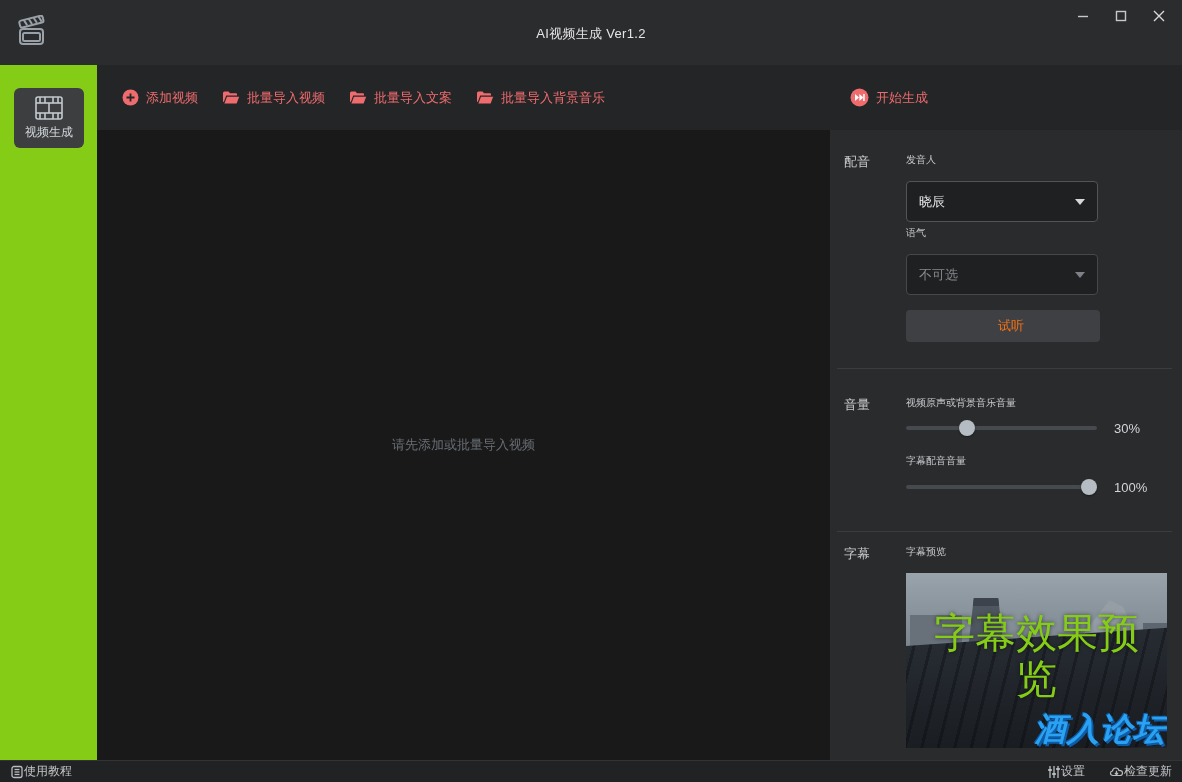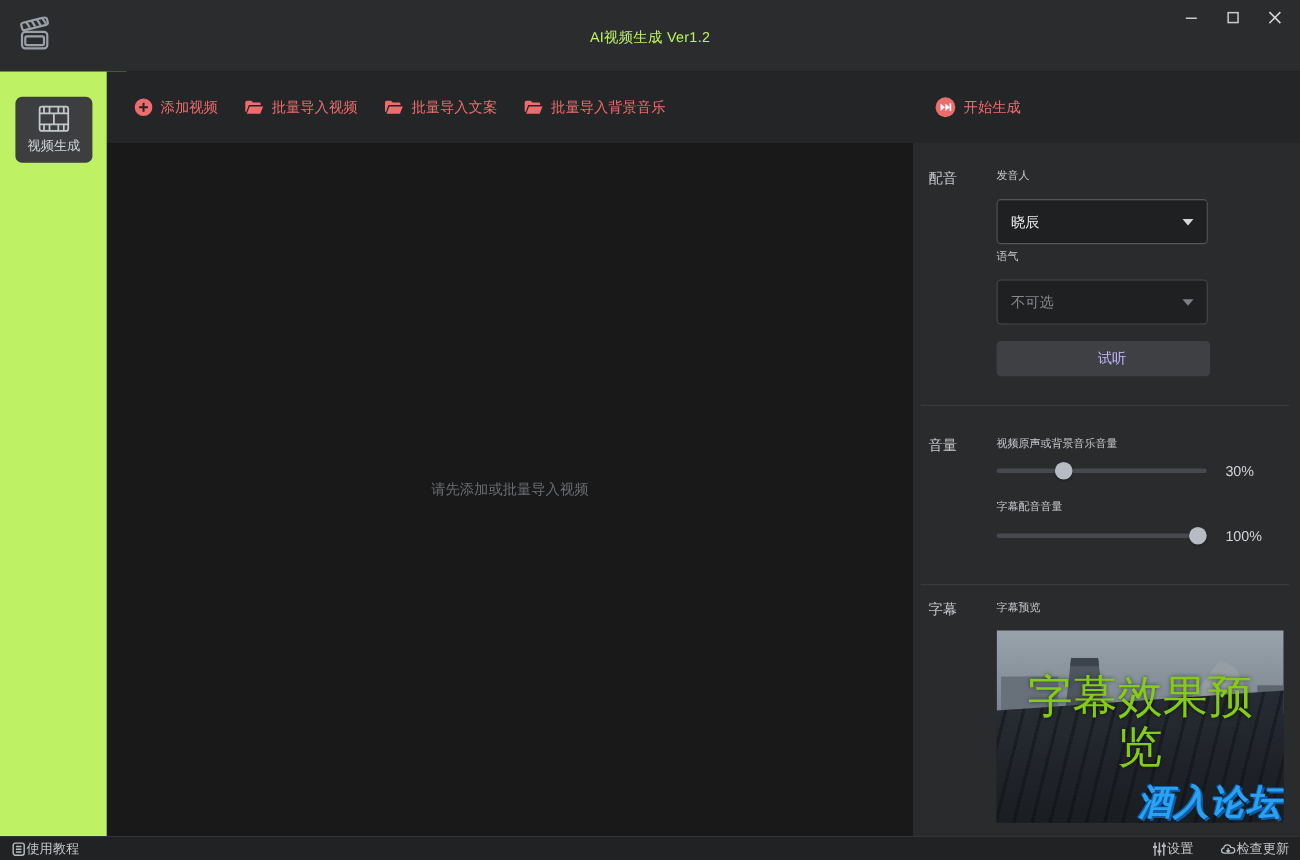--- a/index.html
+++ b/index.html
@@ -6,25 +6,25 @@
   html,body { width:1182px; height:782px; overflow:hidden; }
   body {
     font-family: "Liberation Sans", "DejaVu Sans", sans-serif;
     background:#19191a; color:#c6c9cc; position:relative;
     -webkit-font-smoothing:antialiased;
   }
   
   .titlebar { position:absolute; top:0; left:0; right:0; height:65px; background:#2b2c2e; }
   .app-icon { position:absolute; left:14px; top:15px; width:34px; height:34px; }
   .win-title { position:absolute; left:0; right:0; top:25px; text-align:center;
-               font-size:13px; color:#bef264; letter-spacing:.3px; }
+               font-size:13px; color:#e5e5e5; letter-spacing:.3px; }
   .win-controls { position:absolute; right:4px; top:0; height:32px; display:flex; }
   .win-btn { width:38px; height:32px; display:flex; align-items:center; justify-content:center; cursor:default; }
   
-  .sidebar { position:absolute; top:65px; left:0; width:115px; bottom:22px; background:#bef264; }
+  .sidebar { position:absolute; top:65px; left:0; width:115px; bottom:22px; background:#84cc16; }
   .side-item { position:absolute; left:14px; top:23px; width:70px; height:60px;
                background:#3c3e40; border-radius:6px; display:flex; flex-direction:column;
                align-items:center; justify-content:center; gap:3px; }
   .side-item .lbl { font-size:12px; color:#d3d6d9; }
   
   .toolbar { position:absolute; top:65px; left:97px; right:0; height:65px; background:#242527; }
   .tb-row { display:flex; align-items:center; height:100%; padding-left:25px; gap:24px; }
   .tb-btn { display:flex; align-items:center; gap:7px; font-size:13px; color:var(--accent,#ef6c6e);
             cursor:pointer; white-space:nowrap; }
   .tb-start { position:absolute; left:753px; top:0; height:100%; display:flex; align-items:center; gap:7px;
@@ -41,21 +41,21 @@
   .select { position:absolute; left:76px; width:192px; height:41px; background:#1f2022;
             border:1px solid #515458; border-radius:4px; display:flex; align-items:center;
             padding:0 12px; cursor:pointer; }
   .select .val { font-size:13px; color:#ececec; }
   .select .caret { margin-left:auto; width:0; height:0; border-left:5px solid transparent;
                    border-right:5px solid transparent; border-top:6px solid #d5d8db; }
   .select.disabled { border-color:#46484b; cursor:default;text-align:right; }
   .select.disabled .val { color:#87898d; }
   .select.disabled .caret { border-top-color:#7d8084; }
   .btn-listen { position:absolute; left:76px; top:180px; width:194px; height:32px; background:#3e4043;
-                border:none; border-radius:4px; font-size:13px; color:#c4b5fd; cursor:pointer;
+                border:none; border-radius:4px; font-size:13px; color:#f97316; cursor:pointer;
                 font-family:inherit;padding-left:16px; }
   .divider { position:absolute; left:7px; right:10px; height:1px; background:#3a3c3e; }
   .slider { position:absolute; left:76px; width:191px; height:16px; cursor:pointer; }
   .slider .track { position:absolute; left:0; right:0; top:6px; height:4px; background:#46494d; border-radius:2px; }
   .slider .thumb { position:absolute; top:0; width:16px; height:16px; border-radius:50%;
                    background:#b5bcc3; box-shadow:0 1px 2px rgba(0,0,0,.4); }
   .slider-val { position:absolute; left:284px; font-size:13px; color:#d2d5d8; }
   
   .preview { position:absolute; left:76px; top:443px; width:261px; height:175px; overflow:hidden;
              background:#20242a; }

